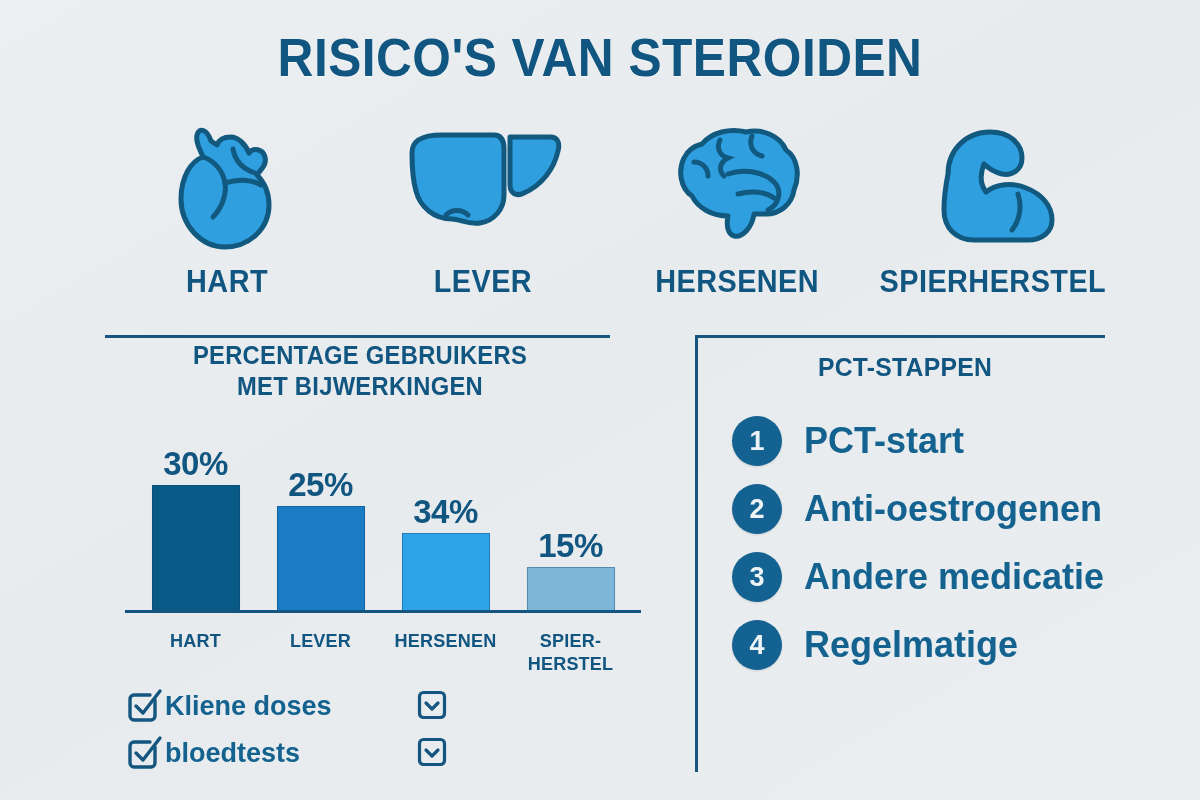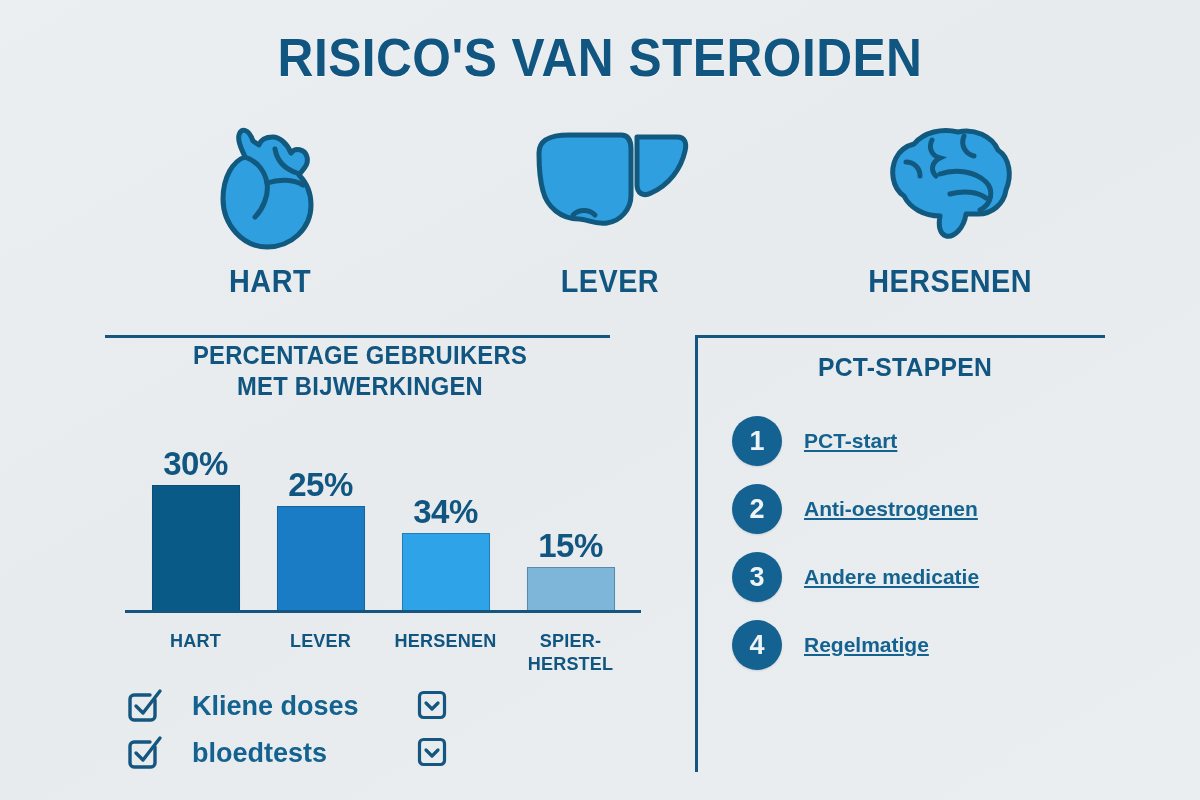--- a/index.html
+++ b/index.html
@@ -181,21 +181,21 @@
     top: 683px;
     width: 560px;
     display: grid;
     grid-template-columns: 290px 270px;
     grid-auto-rows: 47px;
     align-items: center;
   }
   .check-item {
     display: flex;
     align-items: center;
-    gap: 29px;
+    gap: 2px;
   }
   .check-item .ctext {
     font-size: 27px;
     font-weight: bold;
     color: #14628f;
     white-space: nowrap;
   }
   .check-item.small .ctext { color: #14628f; }
 
   
@@ -231,25 +231,24 @@
     color: #eef3f6;
     font-size: 27px;
     font-weight: bold;
     display: flex;
     align-items: center;
     justify-content: center;
     flex: 0 0 auto;
     box-shadow: 0 1px 2px rgba(0,0,0,0.12);
   }
   .pct-text {
-    font-size: 21px;
+    font-size: 36px;
     font-weight: bold;
     color: #14628f;
     white-space: nowrap;
-    text-decoration: underline;
   }
 </style>
 </head>
 <body>
 
 <div class="page">
 
   <div class="title">RISICO'S VAN STEROIDEN</div>
 
   <div class="icon-row">
@@ -284,20 +283,29 @@
           <path d="M52 22 C48 30 52 38 60 40 C52 44 50 52 56 58" fill="none" stroke="#11597f" stroke-width="5" stroke-linecap="round"></path>
           <path d="M84 18 C80 28 86 36 94 38" fill="none" stroke="#11597f" stroke-width="5" stroke-linecap="round"></path>
           <path d="M26 44 C34 44 40 50 40 58" fill="none" stroke="#11597f" stroke-width="5" stroke-linecap="round"></path>
           <path d="M60 56 C76 50 96 54 106 64 C114 72 112 86 100 92" fill="none" stroke="#11597f" stroke-width="5" stroke-linecap="round"></path>
           <path d="M70 76 C84 72 98 74 106 80" fill="none" stroke="#11597f" stroke-width="5" stroke-linecap="round"></path>
         </svg>
       </div>
       <div class="icon-label">HERSENEN</div>
     </div>
 
+    <div class="icon-cell">
+      <div class="icon-art">
+        <svg width="150" height="130" viewBox="0 0 150 130">
+          <path d="M30 56 C30 32 48 14 72 14 C92 14 104 26 104 40 C104 52 94 58 84 56 C76 54 70 50 66 46 C62 56 62 66 68 74 C78 66 94 64 108 70 C124 76 134 88 134 102 C134 114 124 122 110 122 L56 122 C38 122 26 110 26 92 C26 78 28 66 30 56 Z" fill="#2f9fe0" stroke="#11597f" stroke-width="5" stroke-linejoin="round"></path>
+          <path d="M100 76 C104 88 102 102 94 112" fill="none" stroke="#11597f" stroke-width="5" stroke-linecap="round"></path>
+        </svg>
+      </div>
+      <div class="icon-label">SPIERHERSTEL</div>
+    </div>
 
   </div>
 
   <div class="hr-left"></div>
   <div class="panel-border-top"></div>
   <div class="panel-border-left"></div>
 
   <div class="chart-block">
     <div class="chart-title">
       <div>PERCENTAGE GEBRUIKERS</div>

